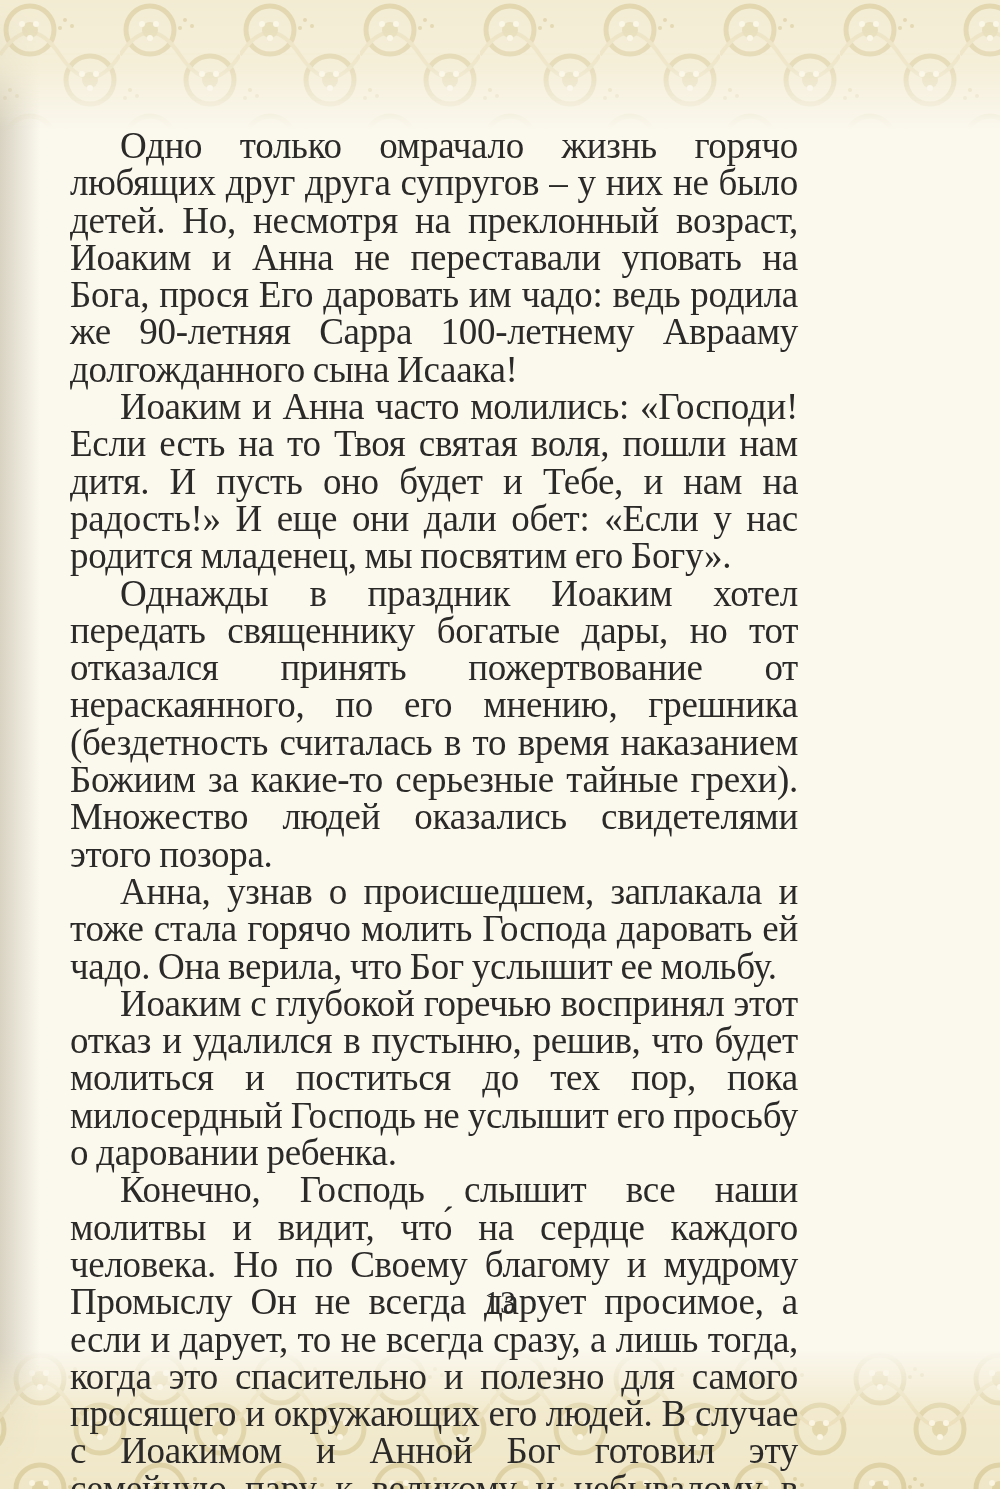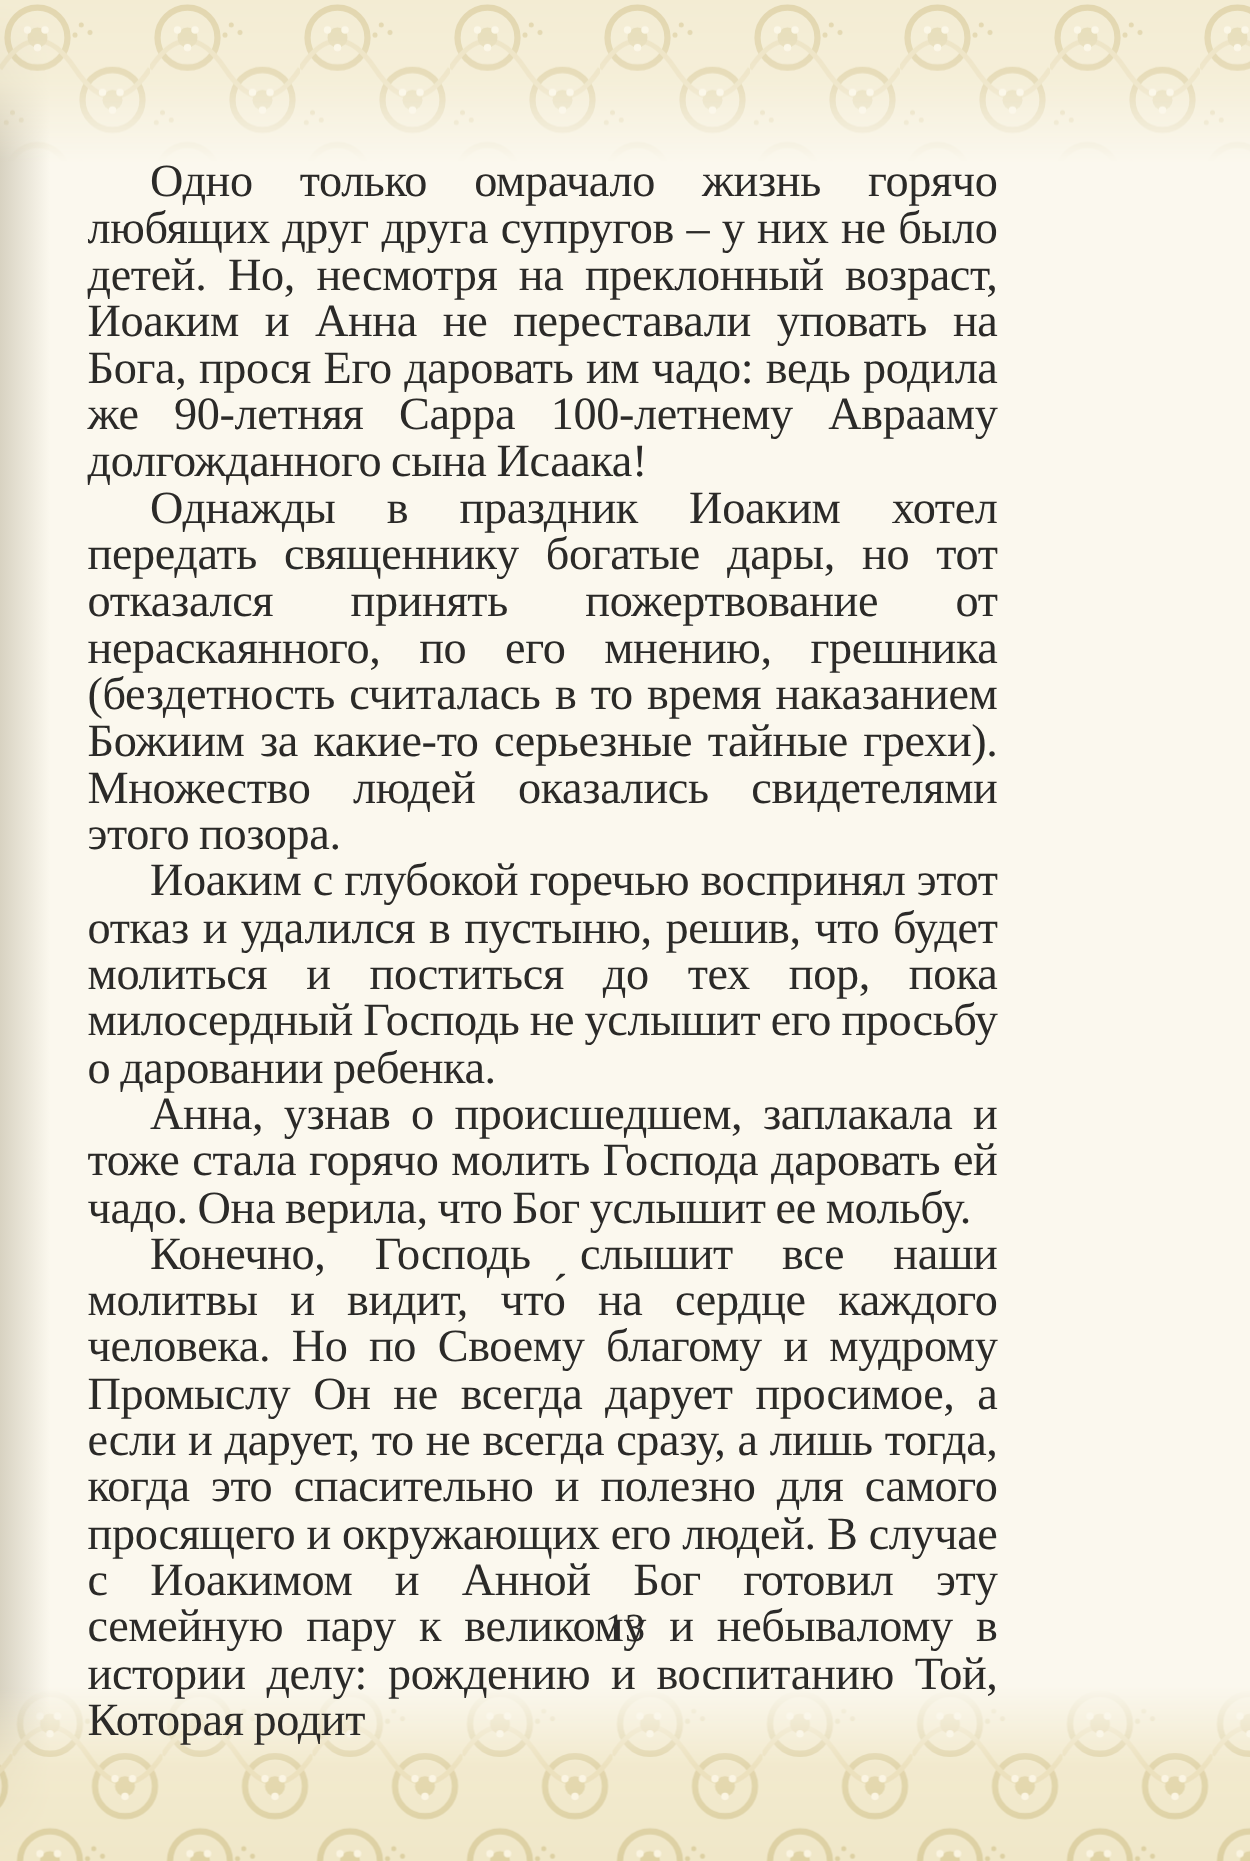--- a/index.html
+++ b/index.html
@@ -73,19 +73,20 @@
           <circle cx="72" cy="26" r="2" fill="#ddd0a2"></circle>
           <circle cx="60" cy="28" r="2" fill="#ddd0a2"></circle>
       </pattern>
     </defs>
     <rect width="1000" height="140" fill="url(#vine2)"></rect>
   </svg>
 </div>
 
 <div class="text-block">
   <p class="para">Одно только омрачало жизнь горячо любящих друг друга супругов – у них не было детей. Но, несмотря на преклонный возраст, Иоаким и Анна не переставали уповать на Бога, прося Его даровать им чадо: ведь родила же 90-летняя Сарра 100-летнему Аврааму долгожданного сына Исаака!</p>
+  <p class="para">Иоаким и Анна часто молились: «Господи! Если есть на то Твоя святая воля, пошли нам дитя. И пусть оно будет и Тебе, и нам на радость!» И еще они дали обет: «Если у нас родится младенец, мы посвятим его Богу».</p>
   <p class="para">Однажды в праздник Иоаким хотел передать священнику богатые дары, но тот отказался принять пожертвование от нераскаянного, по его мнению, грешника (бездетность считалась в то время наказанием Божиим за какие-то серьезные тайные грехи). Множество людей оказались свидетелями этого позора.</p>
+  <p class="para">Анна, узнав о происшедшем, заплакала и тоже стала горячо молить Господа даровать ей чадо. Она верила, что Бог услышит ее мольбу.</p>
   <p class="para">Иоаким с глубокой горечью воспринял этот отказ и удалился в пустыню, решив, что будет молиться и поститься до тех пор, пока милосердный Господь не услышит его просьбу о даровании ребенка.</p>
-  <p class="para">Анна, узнав о происшедшем, заплакала и тоже стала горячо молить Господа даровать ей чадо. Она верила, что Бог услышит ее мольбу.</p>
   <p class="para">Конечно, Господь слышит все наши молитвы и видит, что́ на сердце каждого человека. Но по Своему благому и мудрому Промыслу Он не всегда дарует просимое, а если и дарует, то не всегда сразу, а лишь тогда, когда это спасительно и полезно для самого просящего и окружающих его людей. В случае с Иоакимом и Анной Бог готовил эту семейную пару к великому и небывалому в истории делу: рождению и воспитанию Той, Которая родит</p>
 </div>
 
 <div class="page-number">13</div>
 
 </body></html>

